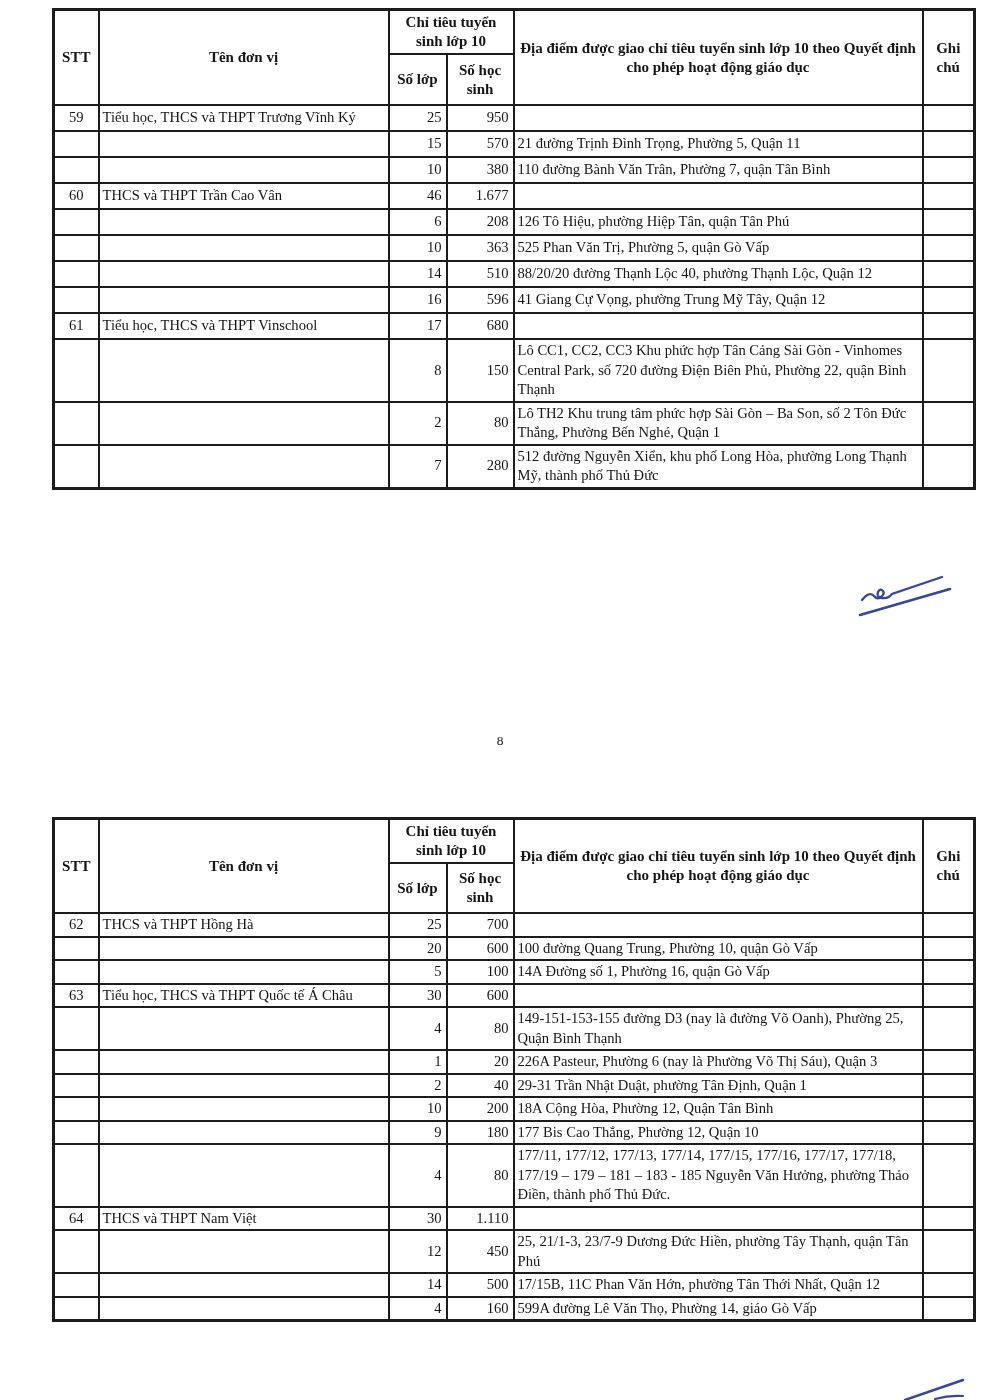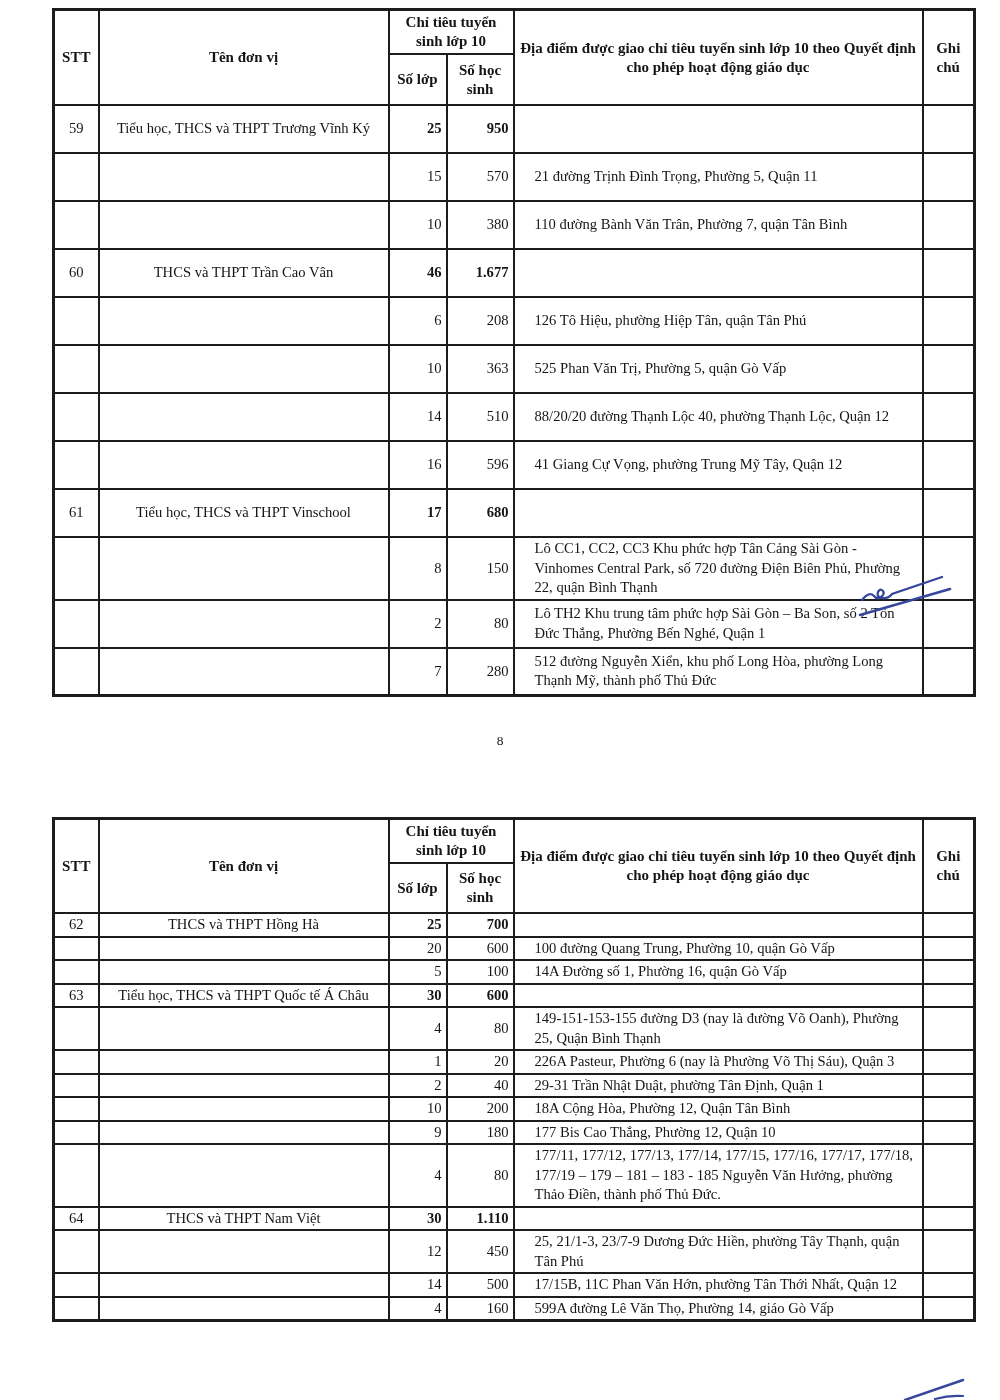--- a/index.html
+++ b/index.html
@@ -31,29 +31,29 @@
     padding: 2px 4px;
     vertical-align: middle;
   }
   td {
     font-size: 14.6px;
     line-height: 19.5px;
     padding: 1px 3px;
     vertical-align: middle;
   }
   td.c-stt  { text-align: center; }
-  td.c-name { text-align: center; }
+  td.c-name { text-align: left; }
   td.c-lop, td.c-hs { text-align: right; padding-right: 4px; }
-  td.c-addr { text-align: left; padding-left: 20px; }
-  tr.main-row td.c-lop, tr.main-row td.c-hs { font-weight: bold; margin-left: 22px; }
+  td.c-addr { text-align: left; padding-left: 3px; }
+  tr.main-row td.c-lop, tr.main-row td.c-hs { font-weight: normal; margin-left: 22px; }
   .t1 thead tr.gh { height: 40px; }
   .t1 thead tr.sh { height: 51px; }
   .t2 thead tr.gh { height: 41px; }
   .t2 thead tr.sh { height: 50px; }
-  .t1 tbody tr { height: 48px; }
+  .t1 tbody tr { height: 26px; }
   .t2 tbody tr { height: 14px; }
   .t2 tbody tr.main-row { height: 20px; }
   #page-number {
     position: absolute;
     top: 733px; left: 0; width: 1000px;
     text-align: center;
     font-size: 13.5px;
   }
   #footer-note {
     position: absolute;

